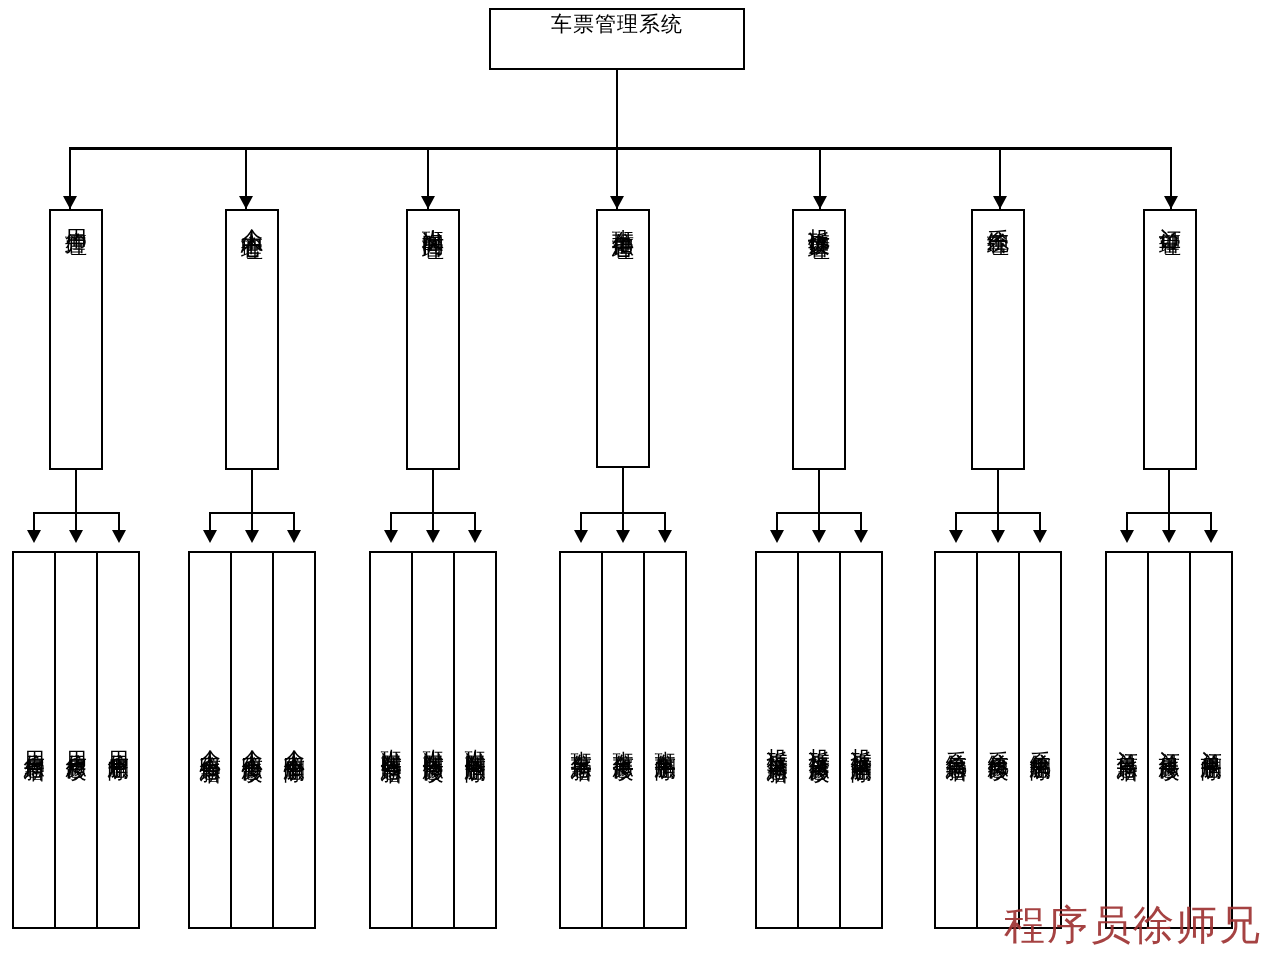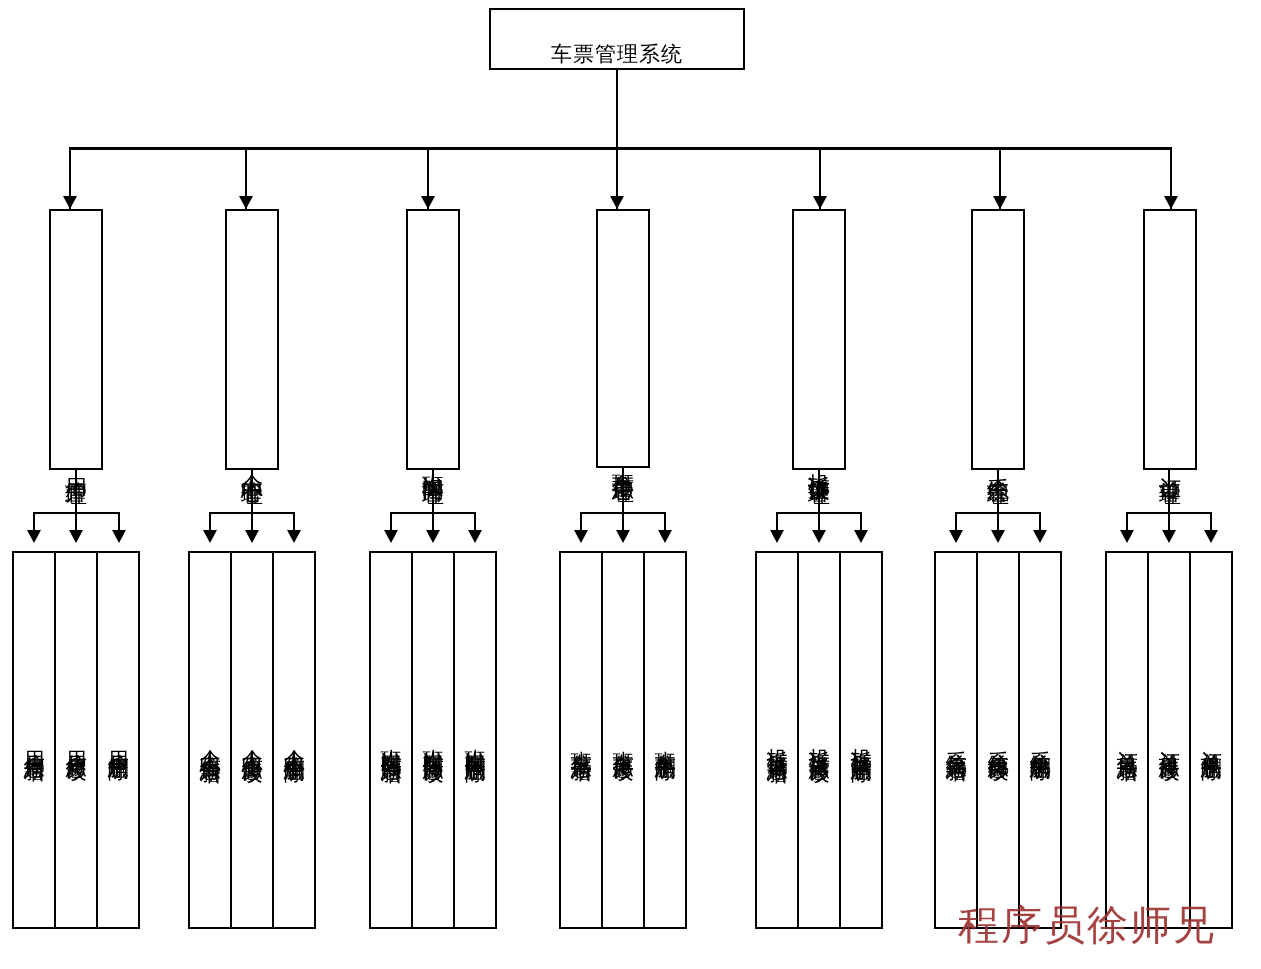--- a/index.html
+++ b/index.html
@@ -15,21 +15,21 @@
     overflow:hidden;
   }
 
   
   .node{
     position:absolute;
     box-sizing:border-box;
     border:2px solid #000000;
     background:#ffffff;
     display:flex;
-    align-items:flex-end;
+    align-items:flex-start;
     justify-content:center;
   }
   .node-root{
     font-size:21px;
     letter-spacing:1px;
     white-space:nowrap;
   }
   
   .vtext{
     writing-mode:vertical-rl;
@@ -293,15 +293,15 @@
       <span class="vtext">订单信息新增</span>
     </div>
     <div class="node-leaf">
       <span class="vtext">订单信息修改</span>
     </div>
     <div class="node-leaf">
       <span class="vtext">订单信息删除</span>
     </div>
   </div>
 
-  <div id="watermark" style="left:958px;top:898px;">程序员徐师兄</div>
+  <div id="watermark" style="left:1004px;top:898px;">程序员徐师兄</div>
 
 </div>
 
 </body></html>

